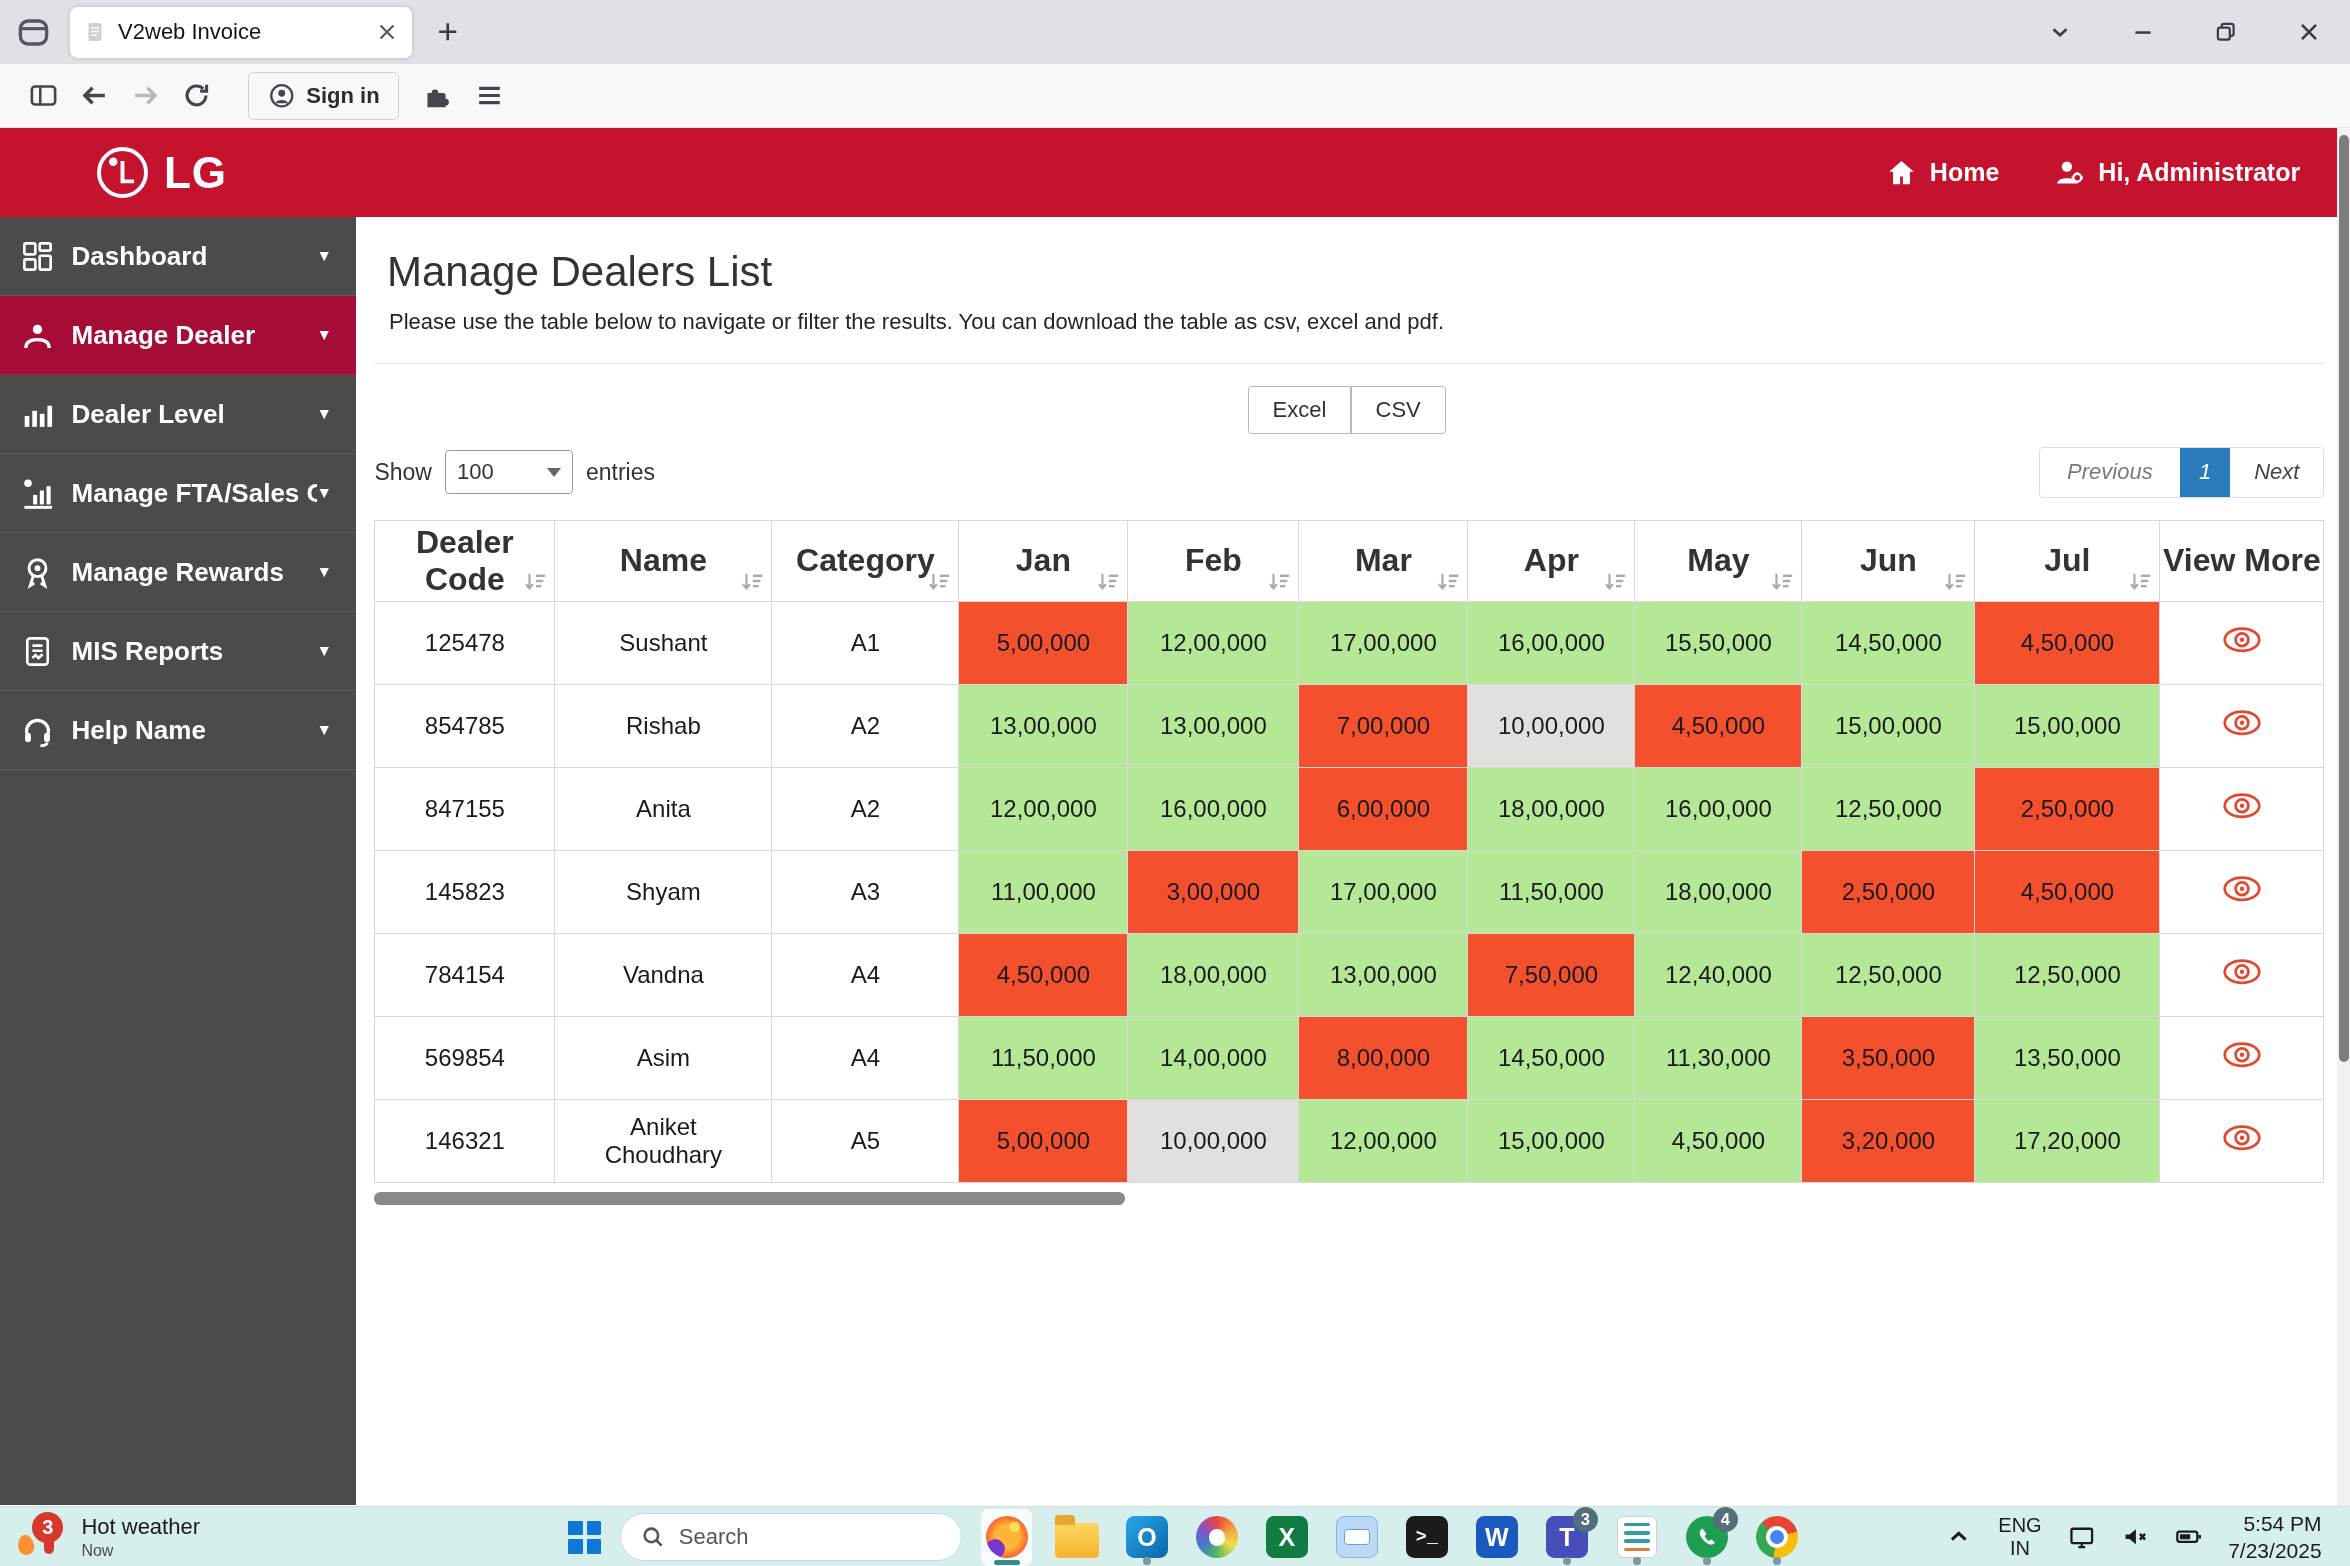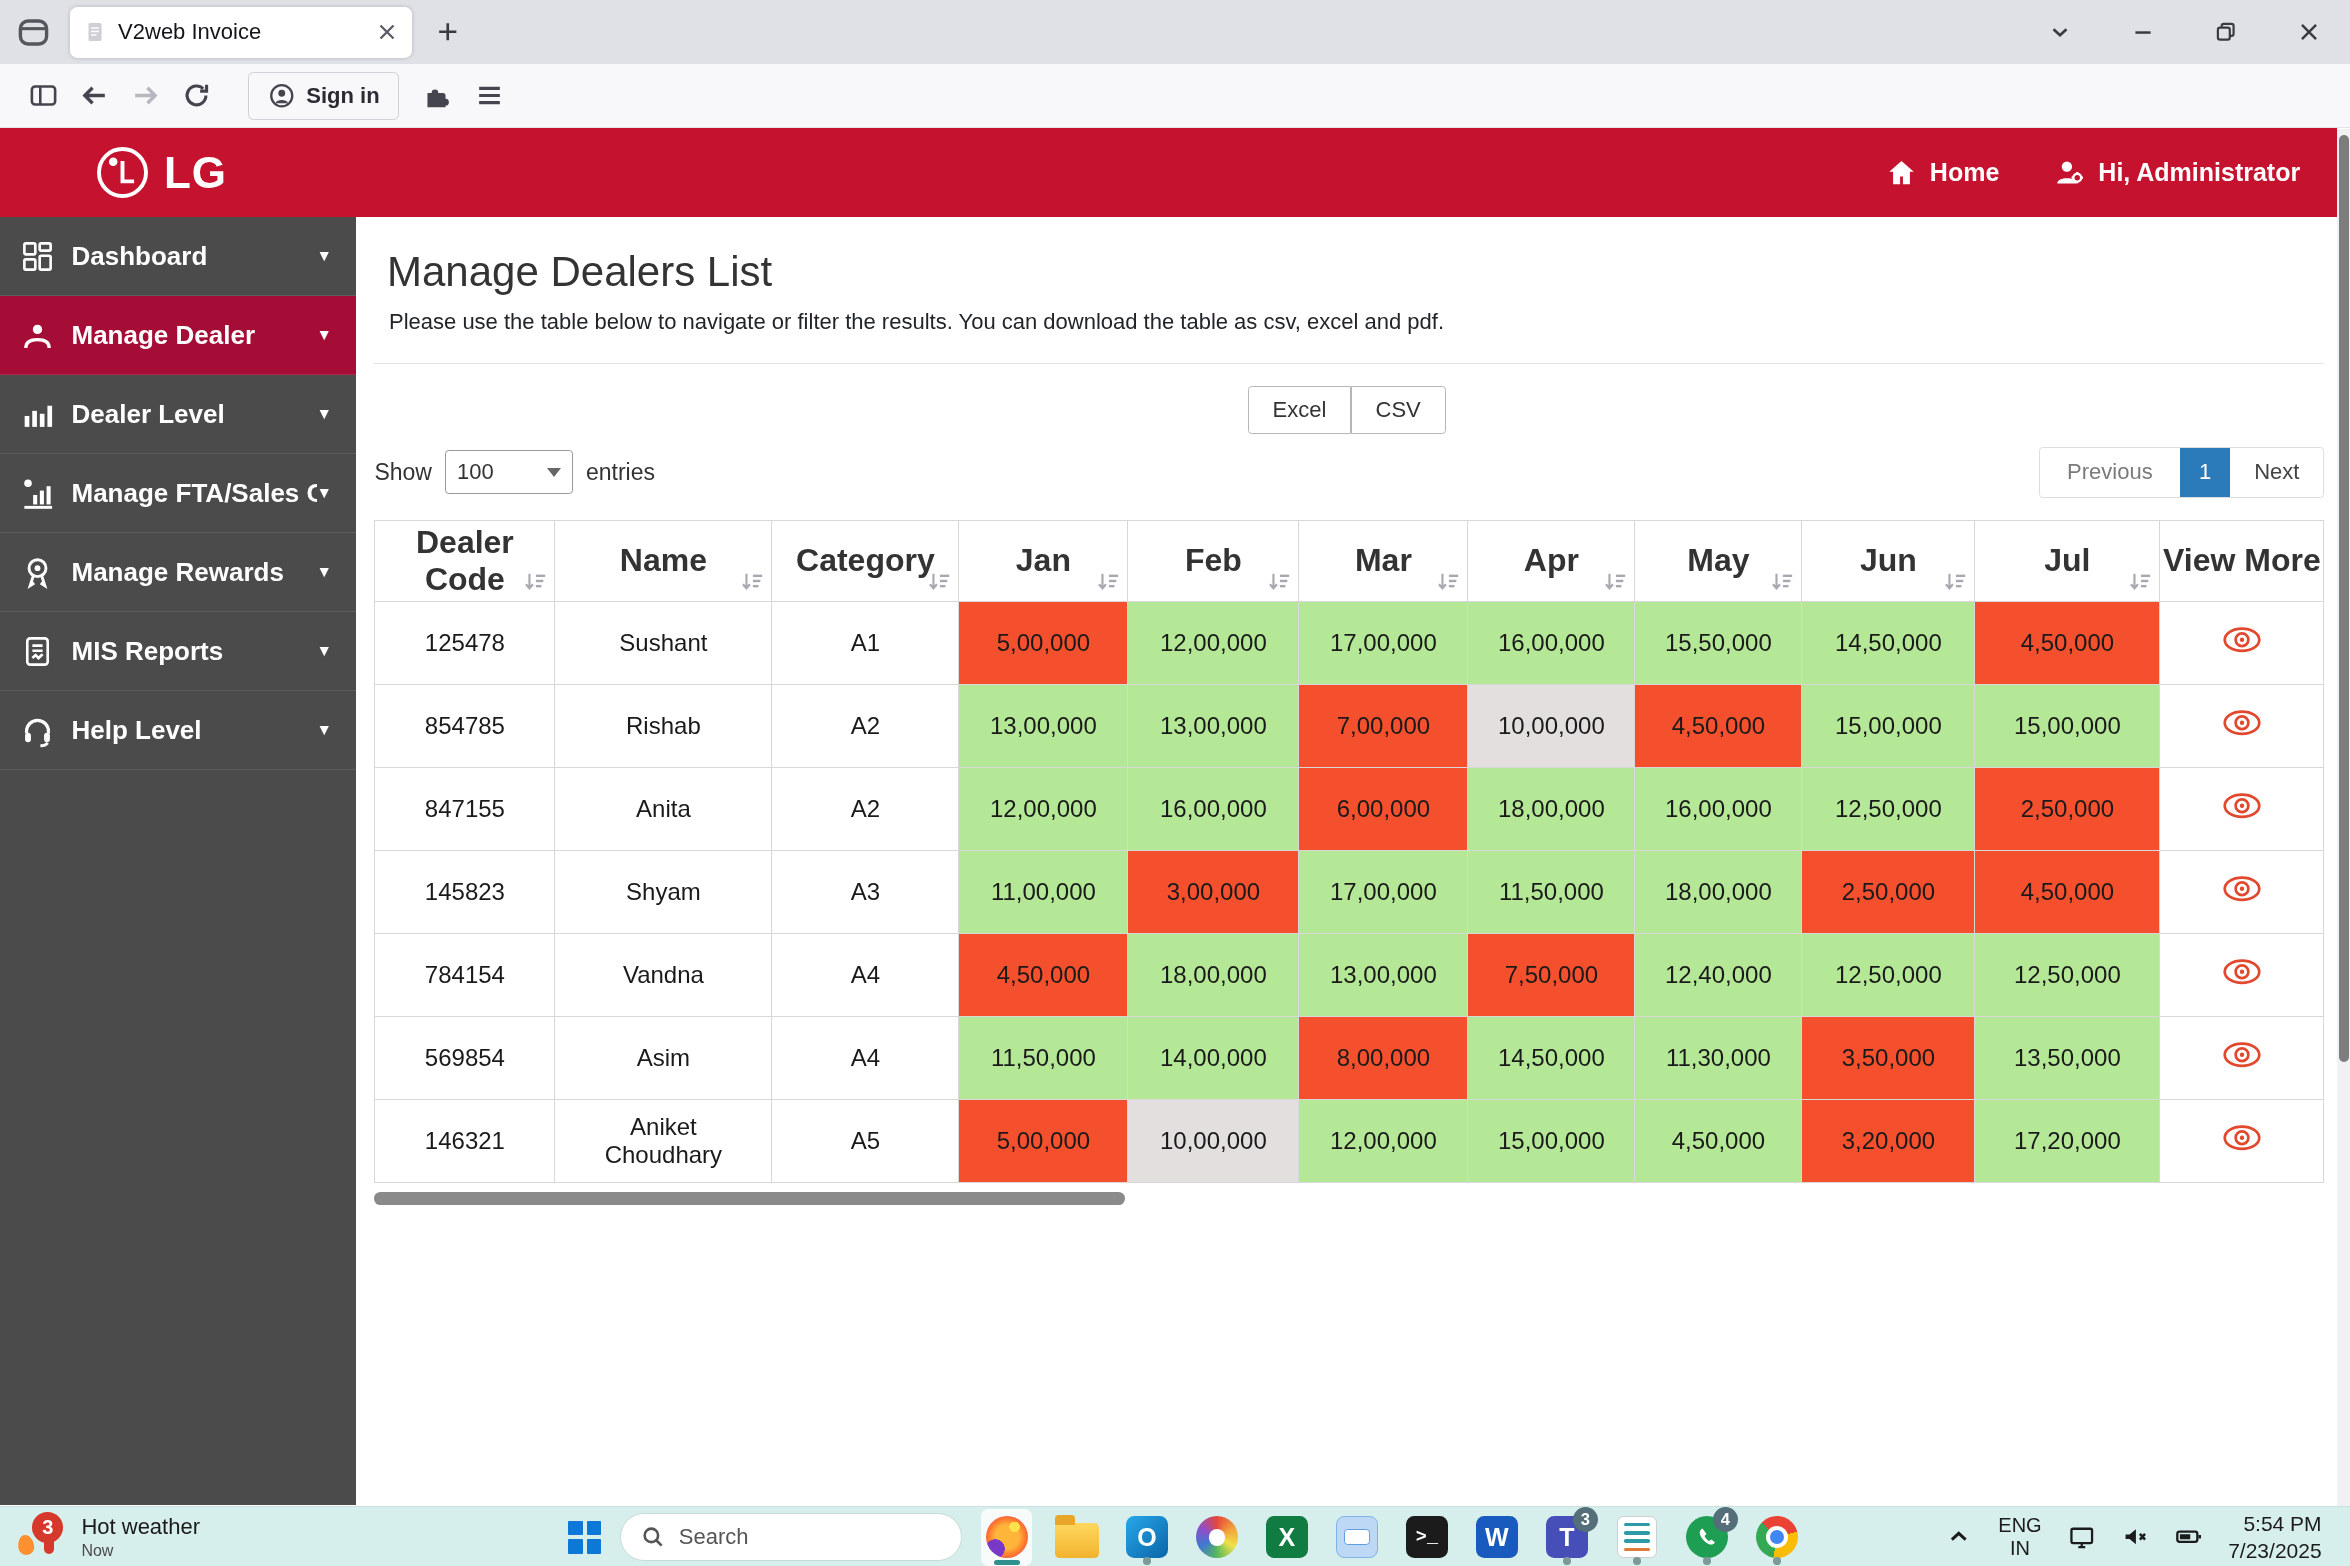--- a/index.html
+++ b/index.html
@@ -65,21 +65,21 @@
   .export-row { display:flex; justify-content:center; margin-top:22px; }
   .btn-export { height:48px; padding:0 24px; font-size:22px; color:#333; background:#fff;
                 border:0.9px solid #b6b6bd; cursor:pointer; font-family:inherit; }
   .btn-export.first { border-radius:3.7px 0 0 3.7px; }
   .btn-export.second { border-radius:0 3.7px 3.7px 0; margin-left:-0.9px; }
   .controls-row { display:flex; align-items:center; margin:13px 13px 0 18.4px; }
   .lbl { font-size:23px; color:#333; }
   .select { width:128px; height:44px; border:0.9px solid #999; border-radius:3.7px; margin:0 13px; background:#fff;
             display:flex; align-items:center; justify-content:space-between; padding:0 11px; font-size:22px; color:#333; cursor:pointer; }
   .sel-tri { width:0; height:0; border-left:7.3px solid transparent; border-right:7.3px solid transparent; border-top:9.2px solid #666; }
-  .pager { margin-left:auto; display:flex; align-items:center; border:0.9px solid #ddd; border-radius:3.7px; height:51px; overflow:hidden; background:#fff; }
+  .pager { margin-left:auto; display:flex; align-items:center; border:0.9px solid #ddd; border-radius:3.7px; height:51px; overflow:hidden; background:#fff;font-style:italic; }
   .pg-prev { padding:0 27.5px; color:#7a7a7a; font-size:22px; cursor:pointer; }
   .pg-cur { width:50px; height:51px; background:#2b7ab9; color:#fff; display:flex; align-items:center; justify-content:center; font-size:22px; cursor:pointer; }
   .pg-next { padding:0 24px; color:#444; font-size:22px; cursor:pointer; }
 
   table.dealers { margin:22px 13px 0 18.4px; border-collapse:collapse; table-layout:fixed; width:1950px; }
   .dealers th, .dealers td { border:0.9px solid #d8d8d8; }
   .dealers th { height:81px; position:relative; font-size:32px; font-weight:600; color:#333; background:#fff;
                 text-align:center; vertical-align:middle; cursor:pointer; }
   .sort { position:absolute; right:7.3px; bottom:6.4px; width:24px; height:24px; color:#a8a8b0; }
   .dealers td { height:83px; text-align:center; font-size:24px; color:#1a1a1a; background:#fff; }
@@ -434,21 +434,21 @@
         <svg viewBox="0 0 38 38" width="35" height="35">
             <use href="#s-report"></use>
           </svg>
         <span class="side-label">MIS Reports</span>
         <span class="caret">▼</span>
       </div>
       <div class="side-item">
         <svg viewBox="0 0 38 38" width="35" height="35">
             <use href="#s-headset"></use>
           </svg>
-        <span class="side-label">Help Level</span>
+        <span class="side-label">Help Name</span>
         <span class="caret">▼</span>
       </div>
     </aside>
 
     <main>
       <h1 class="page-title">Manage Dealers List</h1>
       <p class="page-sub">Please use the table below to navigate or filter the results. You can download the table as csv, excel and pdf.</p>
       <div class="rule"></div>
 
       <div class="export-row">

